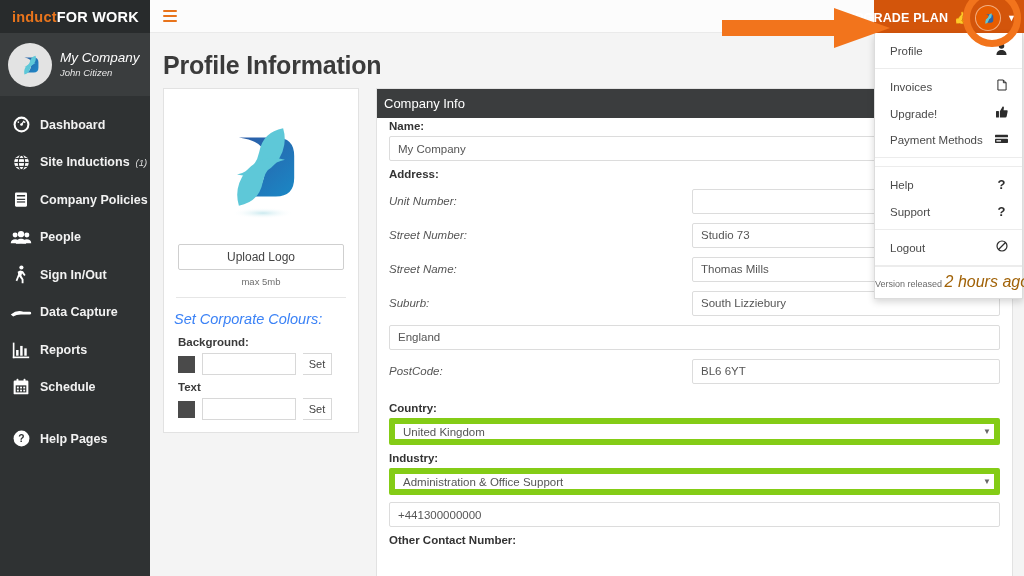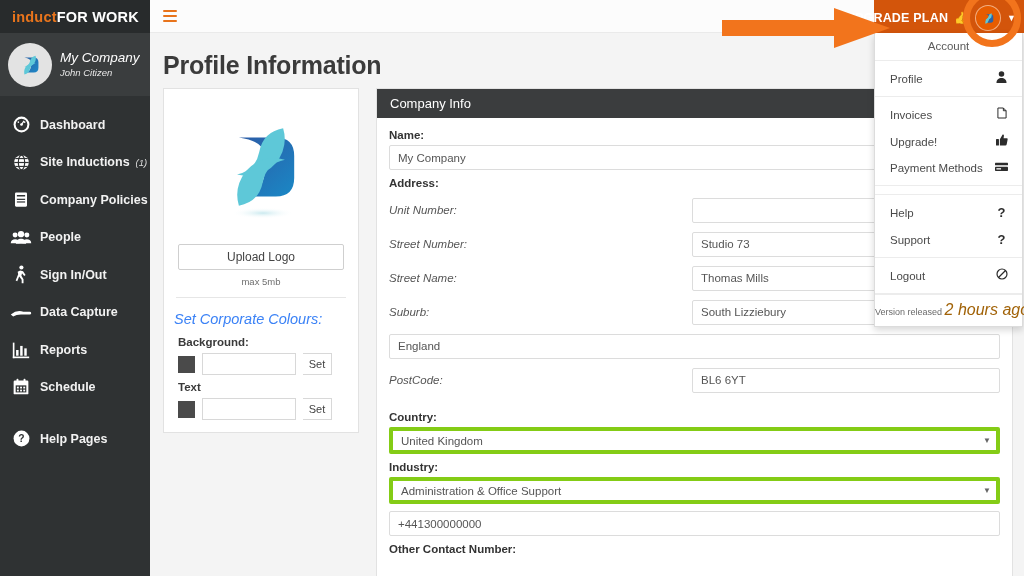--- a/index.html
+++ b/index.html
@@ -135,40 +135,40 @@
   }
   .pad-b { height: 12px; }
 
   .card-right {
     position: absolute; left: 226px; top: 55px;
     width: 637px; background: #fff; border: 1px solid #e2e2e2;
     min-height: 500px;
   }
   .card-head {
     height: 29px; background: #3b3d3e; color: #fff;
-    display: flex; align-items: center; padding-left: 13px;
+    display: flex; align-items: center; padding-left: 7px;
     font-size: 13px;
   }
-  .card-body { padding: 11px 12px 0 12px; }
+  .card-body { padding: 2px 12px 0 12px; }
   .f-label { font-size: 11.5px; font-weight: bold; color: #333; margin-bottom: 4px; }
   .f-input {
     width: 100%; height: 25px; border: 1px solid #dcdcdc; border-radius: 2px;
     background: #fff; padding: 0 8px; font-size: 11.5px; color: #555;
     font-family: "Liberation Sans", sans-serif; margin-bottom: 7px;
   }
   .addr-row { display: flex; align-items: center; height: 34px; }
   .addr-lab { width: 303px; font-size: 11.5px; font-style: italic; color: #555; }
   .addr-inp {
     flex: 1; height: 25px; border: 1px solid #dcdcdc; border-radius: 2px;
     background: #fff; padding: 0 8px; font-size: 11.5px; color: #555;
     font-family: "Liberation Sans", sans-serif;
   }
   .sel-wrap { position: relative; margin-bottom: 7px; }
   .f-select {
-    width: 100%; height: 27px; border: 4px solid #84cc16; border-radius: 2px;
+    width: 100%; height: 27px; border: 6px solid #84cc16; border-radius: 2px;
     background: #fff; padding: 0 8px; font-size: 11.5px; color: #555;
     font-family: "Liberation Sans", sans-serif; appearance: none; -webkit-appearance: none;
   }
   .sel-arrow { position: absolute; right: 9px; top: 9px; font-size: 8px; color: #666; pointer-events: none; }
 
   
   #account-menu {
     position: absolute; left: 874px; top: 33px;
     width: 149px; background: #fff; z-index: 30;
     border: 1px solid #dcdcdc; border-top: none;
@@ -470,21 +470,20 @@
         </div>
 
         <input class="f-input" value="+441300000000" style="">
 
         <div class="f-label">Other Contact Number:</div>
       </div>
     </div>
   </div>
 
   <div id="account-menu">
-    <div class="menu-head">Account</div>
 
     <div class="menu-group">
       <div class="menu-item">
         <span>Profile</span>
         <span class="menu-ico">
           <svg width="11" height="12" viewBox="0 0 12 13" fill="#2c2c2c">
               <circle cx="6" cy="3.2" r="3"></circle>
               <path d="M0.5 13c0-3.3 2.5-5.3 5.5-5.3s5.5 2 5.5 5.3z"></path>
             </svg>
         </span>

